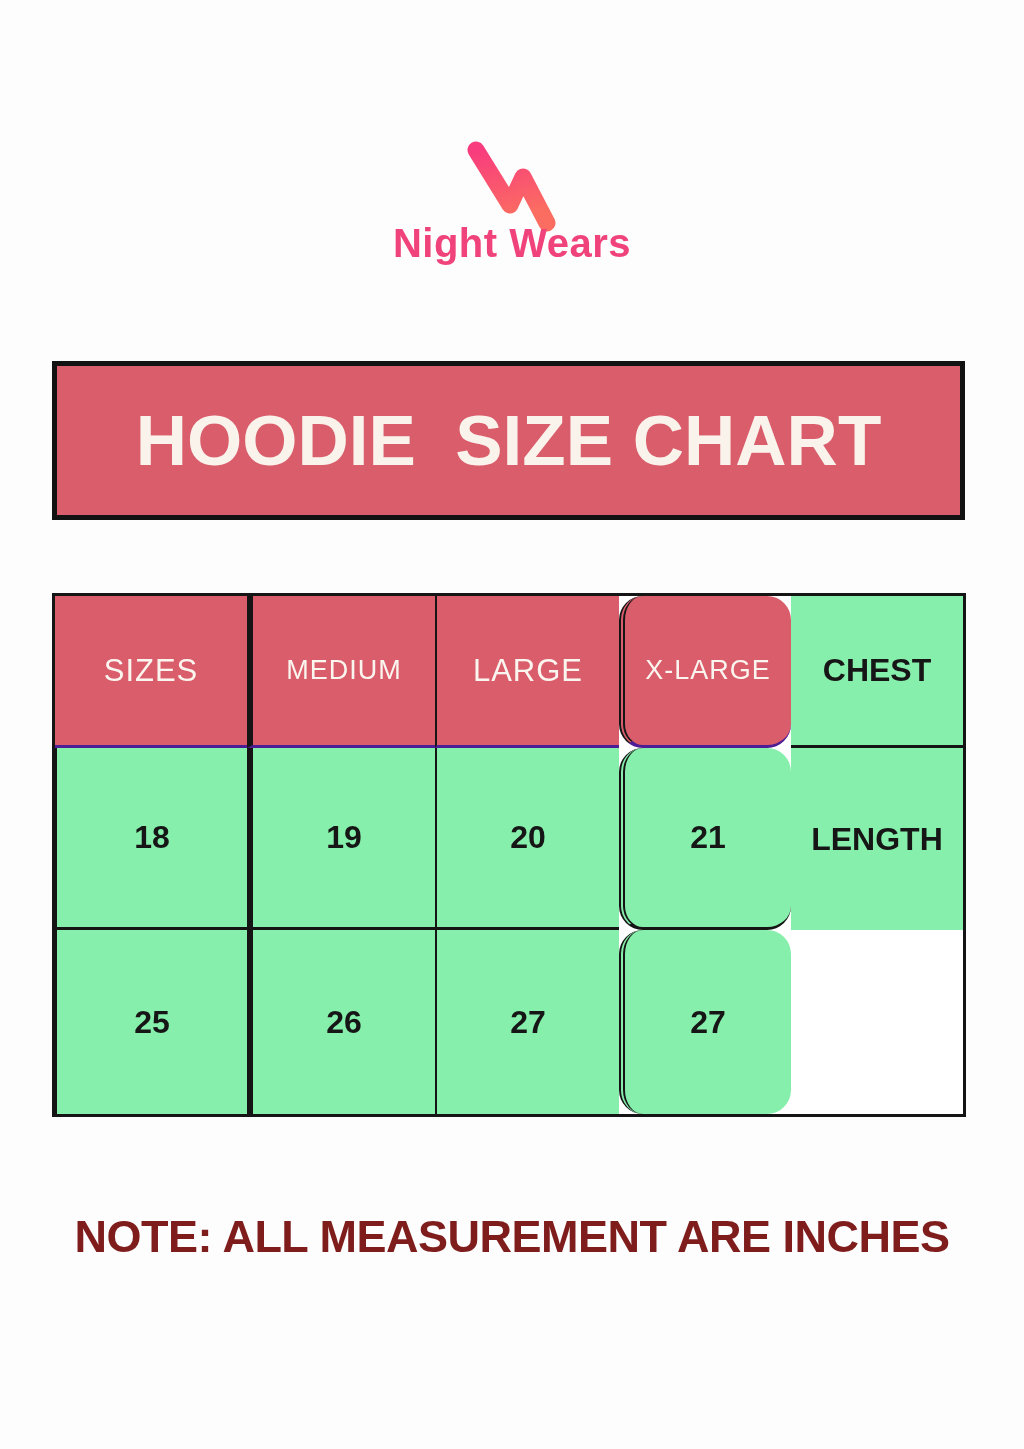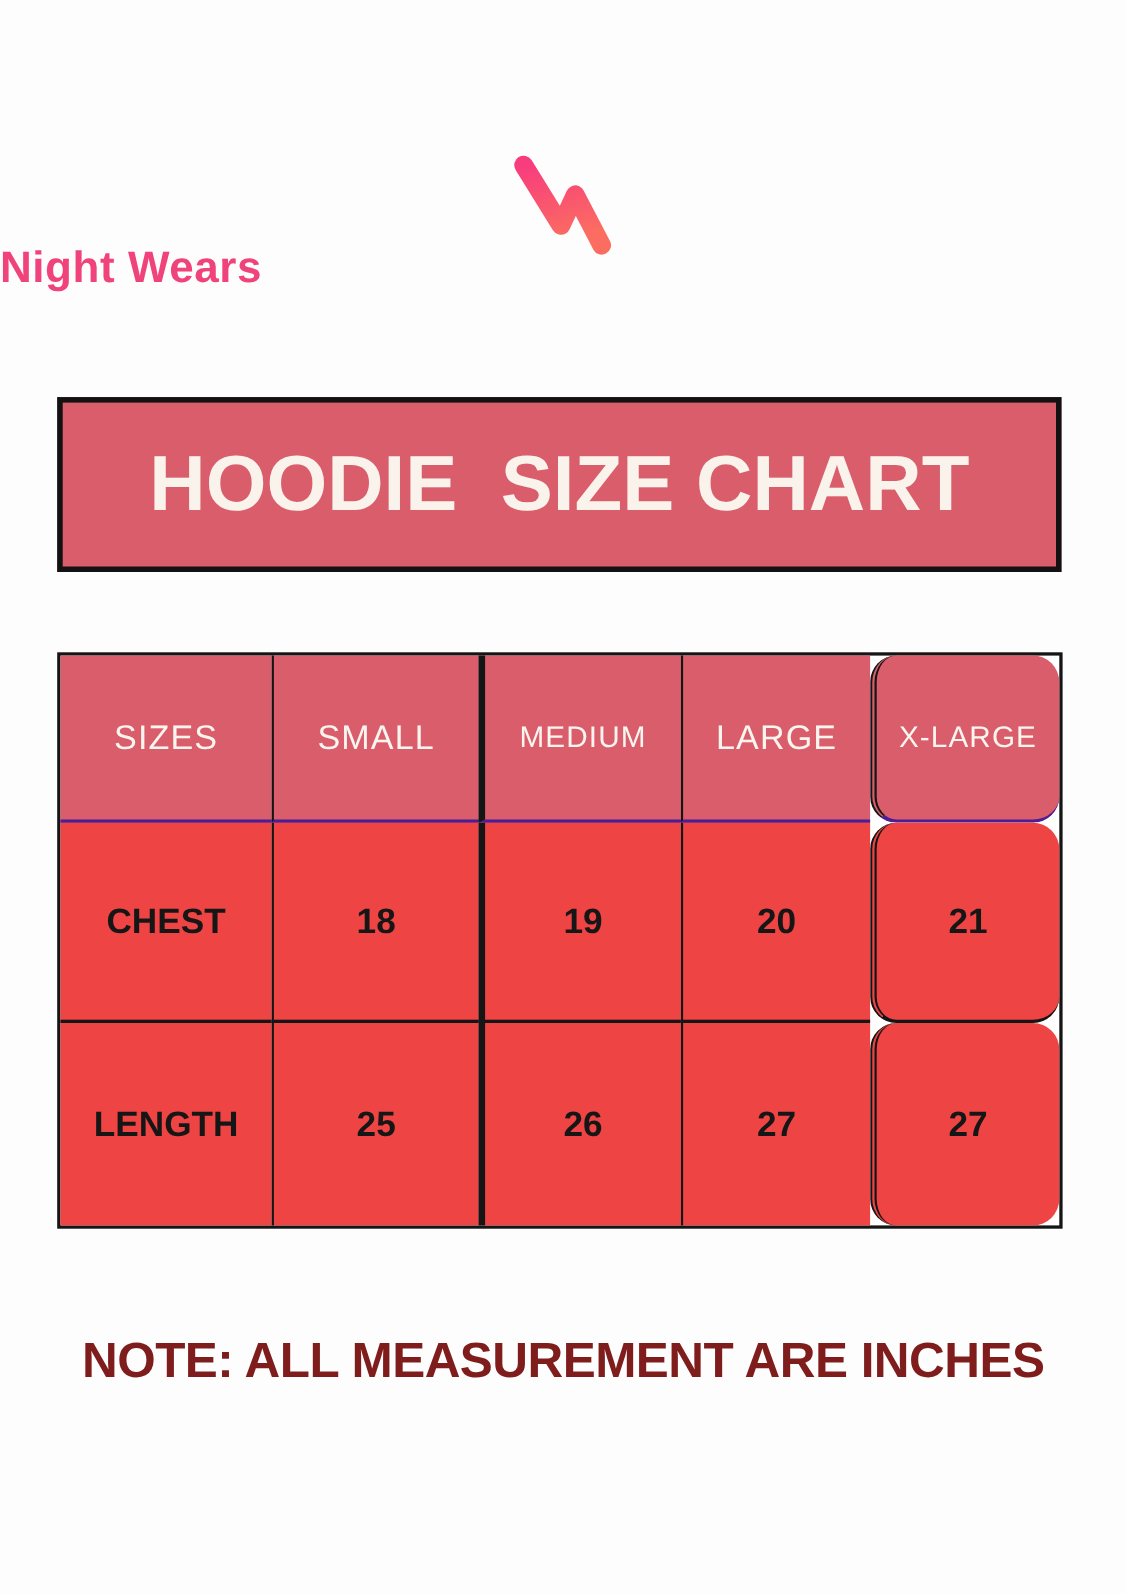--- a/index.html
+++ b/index.html
@@ -12,21 +12,21 @@
   }
 
   
   .logo-mark {
     position:absolute; top:136px; left:50%;
     transform:translateX(-50%);
     width:108px; height:100px;
   }
   .wordmark {
     position:absolute; top:221px; left:0; width:100%;
-    text-align:left;
+    text-align:center;
     font-size:40px; font-weight:bold;
     color:#f0437b;
     letter-spacing:0.5px;
   }
 
   
   .banner {
     position:absolute; left:52px; top:361px;
     width:913px; height:159px;
     box-sizing:border-box;
@@ -63,21 +63,21 @@
   .cell.hdr {
     background:#d95d6b;
     color:#fbf5ef;
     font-weight:400;
     font-size:31px;
     letter-spacing:1px;
     border-bottom:3px solid #4c1d95;
   }
   .cell.hdr.col-medium, .cell.hdr.col-xlarge { font-size:27px; }
   .cell.bdy {
-    background:#ef4444;
+    background:#86efac;
     color:#161616;
     font-weight:bold;
     font-size:32px;
   }
   .cell.bdy.mid-row { border-bottom:3px solid #151515; }
 
   
   .note {
     position:absolute; top:1211px; left:0; width:100%;
     text-align:center;
@@ -108,21 +108,20 @@
 
 <div class="wordmark">Night Wears</div>
 
 <div class="banner">
   <span class="banner-text">HOODIE  SIZE CHART</span>
 </div>
 
 <div class="size-table">
 
   <div class="cell hdr first-col">SIZES</div>
-  <div class="cell hdr">SMALL</div>
   <div class="cell hdr col-medium">MEDIUM</div>
   <div class="cell hdr">LARGE</div>
   <div class="cell hdr col-xlarge">X-LARGE</div>
 
   <div class="cell bdy mid-row first-col">CHEST</div>
   <div class="cell bdy mid-row">18</div>
   <div class="cell bdy mid-row col-medium">19</div>
   <div class="cell bdy mid-row">20</div>
   <div class="cell bdy mid-row col-xlarge">21</div>
 

